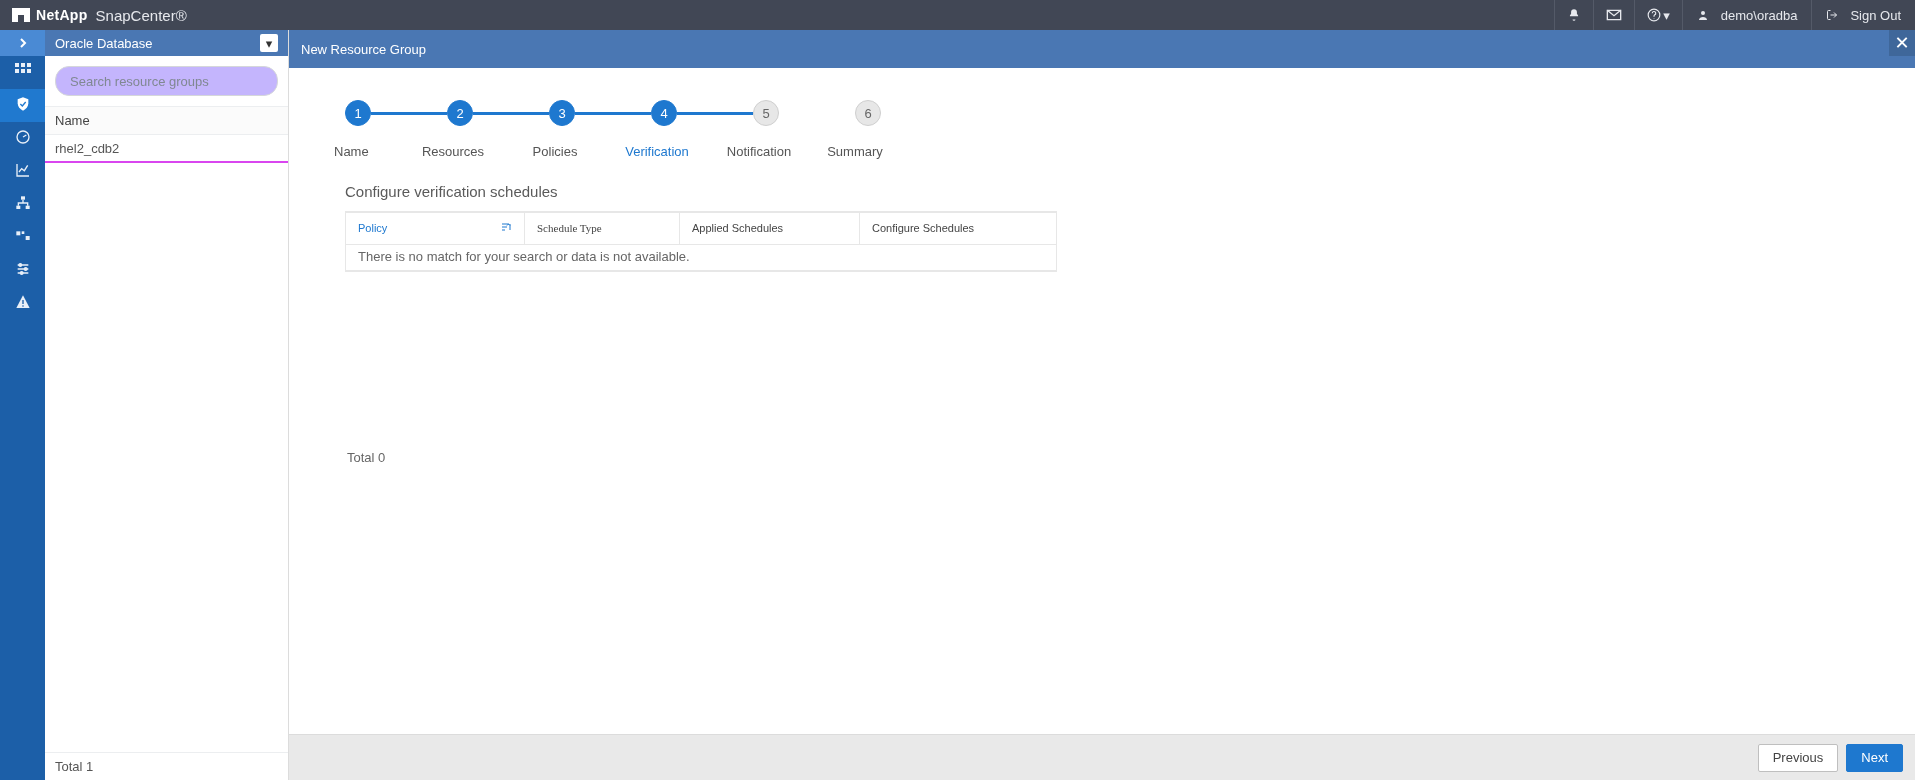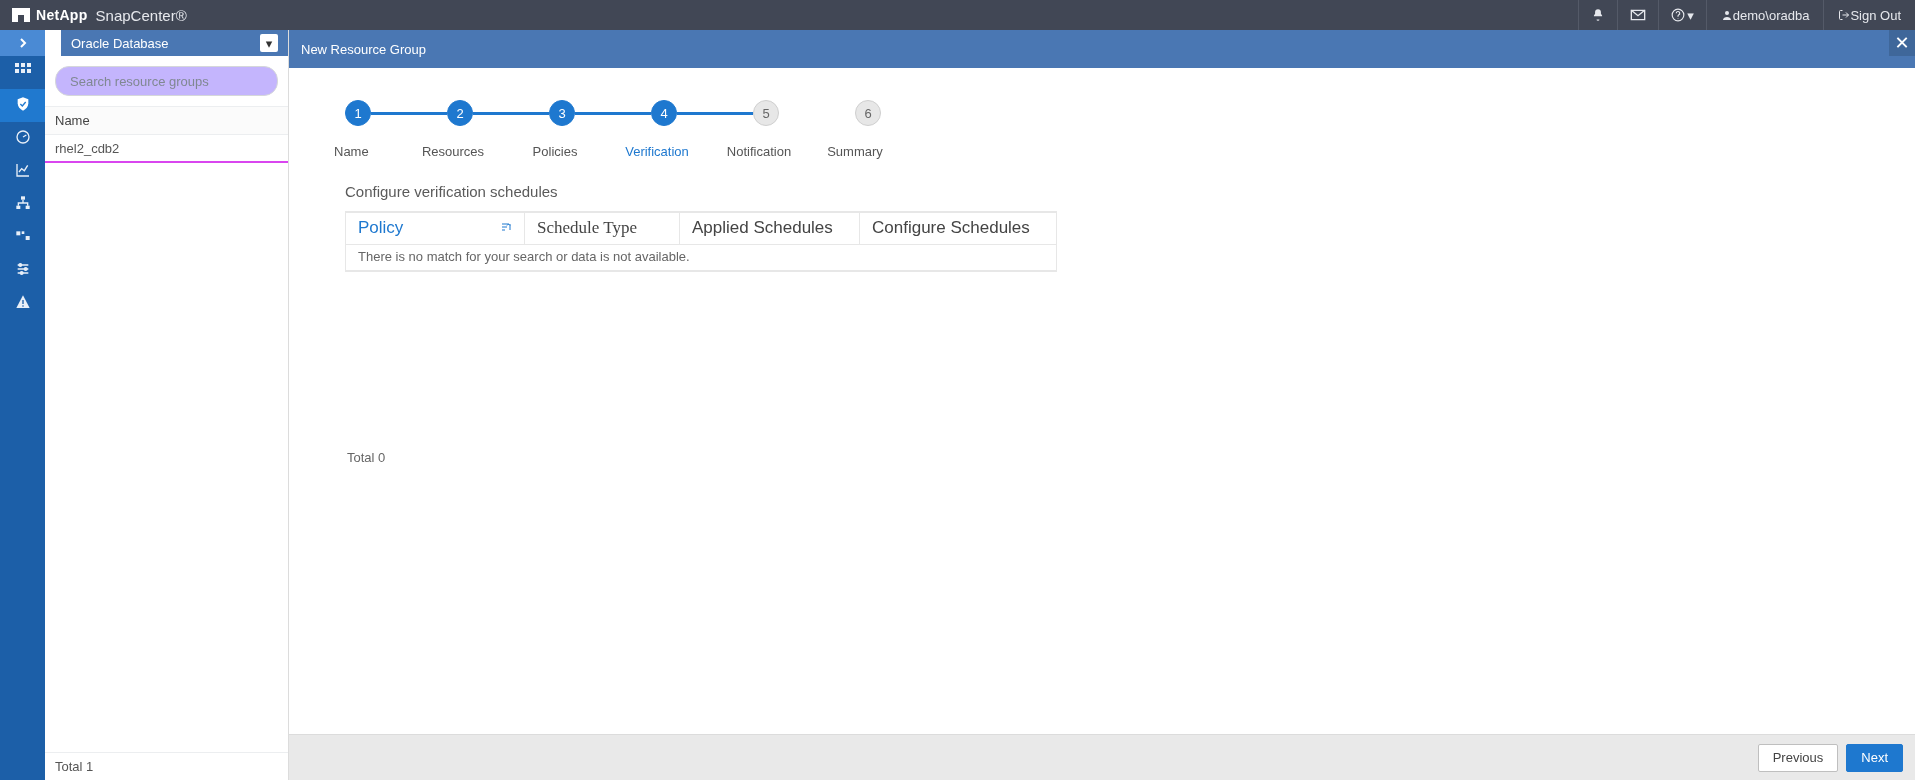--- a/index.html
+++ b/index.html
@@ -7,35 +7,35 @@
 
   
   .top-header { display: flex; align-items: center; height: 30px; background: #414755; color: #fff; }
   .brand { display: flex; align-items: center; padding: 0 12px; font-size: 14px; }
   .brand-logo { display:inline-flex; align-items:center; margin-right:6px; }
   .brand-name { font-weight:700; letter-spacing:.3px; }
   .brand-product { margin-left: 8px; font-size: 15px; font-weight: 400; color: #e6e8ed; }
   .top-spacer { flex: 1; }
   .top-item { height: 30px; display:flex; align-items:center; padding: 0 14px; border-left: 1px solid #545a68; color:#e6e8ed; cursor:pointer; font-size:13px; }
   .top-item svg { display:block; }
-  .top-item .label { margin-left:0; }
+  .top-item .label { margin-left:12px; }
   .top-item.small { padding: 0 12px; }
 
   
   .app-body { display:flex; height: calc(780px - 30px); }
 
   
   .icon-nav { width: 45px; background: #1c5fa8; display:flex; flex-direction:column; align-items:stretch; }
   .icon-nav .nav-btn { height: 33px; display:flex; align-items:center; justify-content:center; color:#e8eff8; cursor:pointer; }
   .icon-nav .nav-btn.expand { background: #4a8ad4; height:26px; }
   .icon-nav .nav-btn.active { background: #2079cf; }
 
   
   .left-col { width: 244px; border-right:1px solid #dcdcdc; display:flex; flex-direction:column; }
-  .plugin-bar { height:26px; background:#4a77b3; color:#fff; display:flex; align-items:center; padding:0 10px; font-size:13px;margin-left:16px; }
+  .plugin-bar { height:26px; background:#4a77b3; color:#fff; display:flex; align-items:center; padding:0 10px; font-size:13px; }
   .plugin-dd { margin-left:auto; width:18px; height:18px; background:#fff; color:#333; display:flex; align-items:center; justify-content:center; border-radius:2px; cursor:pointer; }
   .search-wrap { padding: 10px 10px 10px 10px; border-bottom:1px solid #eceef0; }
   .search-input { width:100%; height:28px; border:1px solid #d5d7da; border-radius:14px; padding:14px 14px; font-size:13px; background:#c4b5fd; color:#555; outline:none; }
   .search-input::placeholder { color:#808892; }
   .list-header { height:28px; display:flex; align-items:center; padding:0 10px; font-size:13px; color:#444; border-bottom:1px solid #eceef0; background:#fbfbfb; }
   .list-row { height:28px; display:flex; align-items:center; padding:0 10px; font-size:13px; color:#555; border-bottom:2px solid #d946ef; cursor:pointer; }
   .left-footer { margin-top:auto; height:28px; border-top:1px solid #eceef0; display:flex; align-items:center; padding:0 10px; font-size:13px; color:#555; }
 
   
   .main { flex:1; display:flex; flex-direction:column; position:relative; }
@@ -51,21 +51,21 @@
   .step.future .step-line { height:3px; background:transparent; }
   .step-labels { display:flex; padding-left:45px; margin-top:-6px; }
   .step-label { width:102px; text-align:center; font-size:13px; color:#555; }
   .step-label.current { color:#1e78cf; }
   .step-label.last { width:90px; }
   .step-label:first-child { width: 68px; text-align:left;}
 
   .section-title { font-size:15px; color:#5a5a5a; padding: 24px 0 12px 56px; }
   .sched-table { margin-left:56px; width:712px; border:1px solid #e7e7e7; border-left:none; border-right:none;}
   .sched-head { display:flex; height:30px; align-items:center; }
-  .sched-head > div { padding:16px 12px; font-size:17px; color:#444; border-right:1px solid #e7e7e7; border-top:1px solid #e7e7e7; border-bottom:1px solid #e7e7e7; height:100%; display:flex; align-items:center; }
+  .sched-head > div { padding:16px 12px; font-size:11px; color:#444; border-right:1px solid #e7e7e7; border-top:1px solid #e7e7e7; border-bottom:1px solid #e7e7e7; height:100%; display:flex; align-items:center; }
   .col-policy { width:180px; border-left:1px solid #e7e7e7; color:#1e78cf !important; display:flex; justify-content:space-between; align-items:center; }
   .sort-icon { color:#1e78cf; }
   .col-type { width:155px;font-family:Liberation Serif, serif; }
   .col-applied { width:180px; }
   .col-config { flex:1; }
   .sched-body { height:28px; display:flex; align-items:center; padding:0 12px; color:#666; font-size:13px; border:1px solid #e7e7e7; border-top:none; }
   .sched-total { width:712px; margin-left:56px; padding:8px 0 0 2px; color:#666; font-size:13px; }
 
   .wizard-footer { margin-top:auto; height:46px; background:#e9e9e9; display:flex; align-items:center; justify-content:flex-end; padding:0 12px; gap:8px; border-top:1px solid #dcdcdc; }
   .btn { height:28px; padding:0 14px; font-size:13px; border:1px solid #bfbfbf; background:#fff; color:#444; border-radius:2px; cursor:pointer; }

